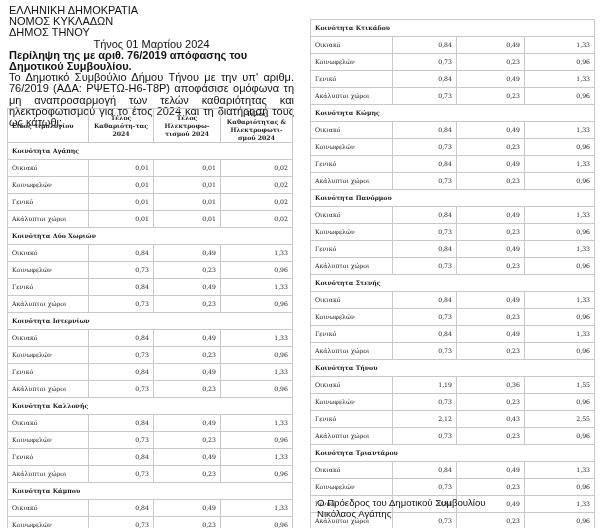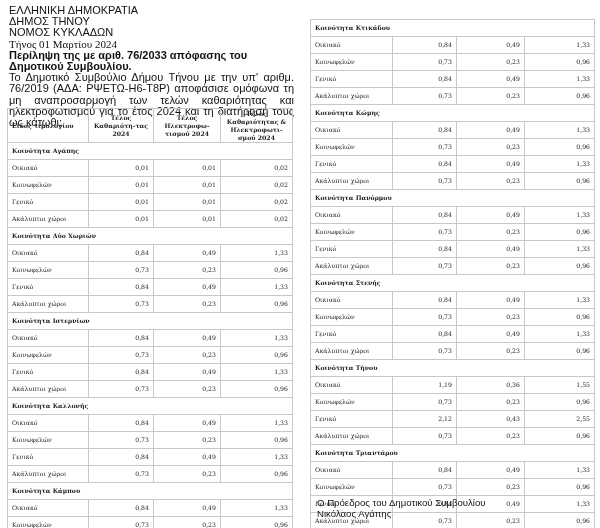--- a/index.html
+++ b/index.html
@@ -1,40 +1,40 @@
 <!DOCTYPE html>
 <html><head>
 <meta charset="utf-8">
 <style>
   html, body { margin:0; padding:0; background:#ffffff; }
   body { width:600px; height:528px; position:relative; overflow:hidden; color:#111; }
   .hdr { position:absolute; left:9px; top:5px; width:285px; font-family:"Liberation Sans", sans-serif; font-size:11px; line-height:11.2px; }
   .hdr .l { display:block; }
-  .hdr .r { display:block; text-align:left;font-family:Liberation Serif, serif; }
+  .hdr .r { display:block; text-align:center; }
   .hdr .b { display:block; font-weight:bold; }
   .hdr .j { display:block; text-align:justify; }
   table { position:absolute; border-collapse:collapse; font-family:"DejaVu Serif", serif; font-size:6.2px; color:#222; table-layout:fixed; }
   td, th { border:1px solid #c8c8c8; padding:0 4px; height:16px; line-height:8px; overflow:hidden; white-space:nowrap; }
   th { font-weight:bold; text-align:center; white-space:normal; height:33px; }
   th.first { text-align:left; }
   td.num { text-align:right; }
   tr.grp td { font-weight:bold; }
   #tleft { left:7px; top:108px; width:285px; }
   #tright { left:310px; top:19px; width:284px; }
   .sign { position:absolute; left:317px; top:497px; width:284px; font-family:"Liberation Sans", sans-serif; font-size:9.6px; line-height:11.2px; }
 </style>
 </head>
 <body>
 
 <div class="hdr">
   <span class="l">ΕΛΛΗΝΙΚΗ ΔΗΜΟΚΡΑΤΙΑ</span>
+  <span class="l">ΝΟΜΟΣ ΚΥΚΛΑΔΩΝ</span>
   <span class="l">ΔΗΜΟΣ ΤΗΝΟΥ</span>
-  <span class="l">ΝΟΜΟΣ ΚΥΚΛΑΔΩΝ</span>
   <span class="r">Τήνος  01 Μαρτίου 2024</span>
-  <span class="b">Περίληψη της με αριθ. 76/2033 απόφασης του Δημοτικού Συμβουλίου.</span>
+  <span class="b">Περίληψη της με αριθ. 76/2019 απόφασης του Δημοτικού Συμβουλίου.</span>
   <span class="j">Το Δημοτικό Συμβούλιο Δήμου Τήνου με την υπ' αριθμ. 76/2019 (ΑΔΑ: ΡΨΕΤΩ-Η6-Τ8Ρ) αποφάσισε ομόφωνα τη μη αναπροσαρμογή των τελών καθαριότητας και ηλεκτροφωτισμού για το έτος 2024 και τη διατήρησή τους ως κάτωθι:</span>
 </div>
 
 <table id="tleft">
   <colgroup>
       <col style="width:81px">
       <col style="width:65px">
       <col style="width:67px">
       <col style="width:72px">
     </colgroup>

